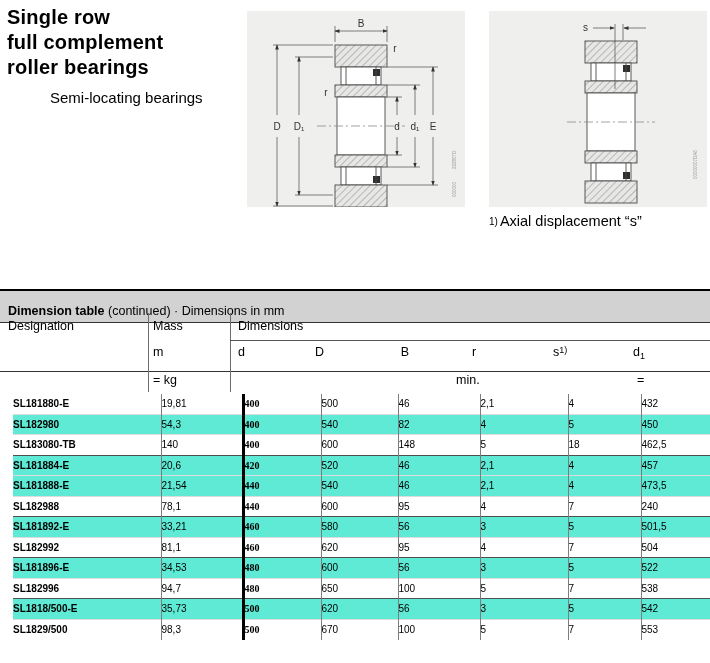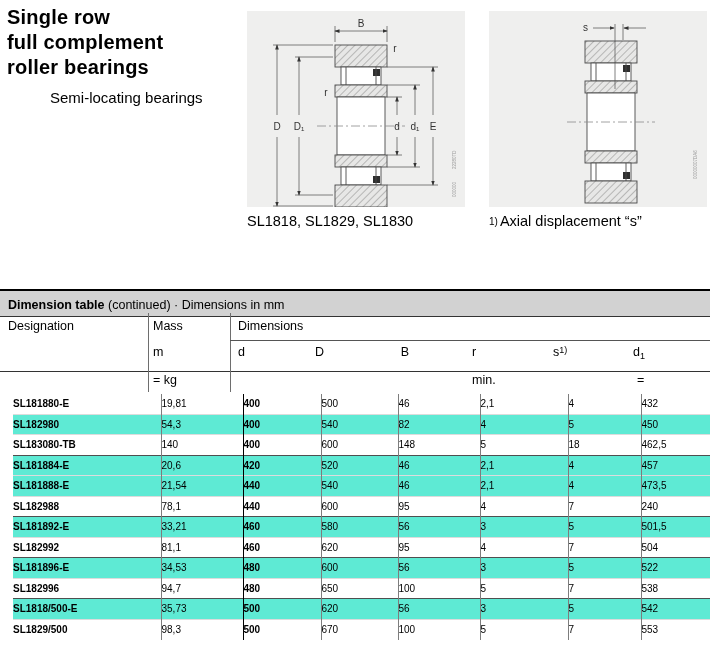--- a/index.html
+++ b/index.html
@@ -21,21 +21,21 @@
   .fig1 { left:247px; } .fig2 { left:489px; }
   .fig-panel { width:218px; height:196px; background:#efefee; }
   .fig svg { display:block; width:218px; height:196px; font-family:inherit; }
   .fig-caption { margin-top:5px; font-size:14.5px; line-height:18px; white-space:nowrap; }
   .fn-marker { font-size:10px; vertical-align:1px; padding-right:2px; }
 
   
   .dim-bar {
     position:absolute; left:0; top:289px; width:710px;
     background:#d2d2d2; border-top:2px solid #000; border-bottom:1px solid #333;
-    font-size:12.5px; line-height:18px; padding:5px 8px 2px 8px; white-space:nowrap;
+    font-size:12.5px; line-height:18px; padding:11px 8px 2px 8px; white-space:nowrap;
   }
   .dim-bar b { font-weight:bold; }
 
   
   .thead { position:absolute; left:0; top:313px; width:710px; height:59px;
            border-bottom:1.5px solid #333; font-size:12.5px; }
   .thead .h { position:absolute; white-space:nowrap; }
   .vdiv { position:absolute; top:0; height:79px; border-left:1px solid #6e6e6e; }
   .dims-underline { position:absolute; left:230px; top:27px; width:480px; border-top:1px solid #555; }
   .thead sub { font-size:9px; vertical-align:-3px; }
@@ -46,21 +46,21 @@
     position:absolute; left:13px; top:394px; width:710px;
     border-collapse:collapse; table-layout:fixed; font-size:10px;
   }
   table.dims td { height:19.55px; line-height:19.55px; padding:0; white-space:nowrap; overflow:hidden; }
   tr.shaded { background:#5eead4;padding-left:26px; }
   table.dims tr { border-top:1px solid #dcdcdc; }
   table.dims tr:first-child { border-top:none; }
   table.dims tr.group-end { border-bottom:1.5px solid #4f4f4f; }
   .c-designation { padding-left:8px; font-weight:bold; }
   .c-mass { padding-left:12px; border-left:1px solid #7d7d7d; }
-  .c-d    { padding-left:8px; font-weight:bold; border-left:1px solid #000000; }
+  .c-d    { padding-left:8px; font-weight:bold; border-left:3px solid #000000;font-family:Liberation Serif, serif; }
   .c-D    { padding-left:7px; border-left:1px solid #7d7d7d; }
   .c-B    { padding-right:47px; border-left:1px solid #7d7d7d; }
   .c-r    { padding-left:5px; border-left:1px solid #7d7d7d;margin-top:25px; }
   .c-s    { padding-left:22px; border-left:1px solid #7d7d7d; }
   .c-d1   { padding-left:5px; border-left:1px solid #7d7d7d; }
 </style>
 </head>
 <body>
 
 <div class="page">
@@ -135,21 +135,20 @@
           <text x="30" y="119">D</text>
           <text x="52" y="119">D₁</text>
           <text x="150" y="119">d</text>
           <text x="168" y="119">d₁</text>
           <text x="186" y="119">E</text>
         </g>
         <text transform="rotate(-90 209 158)" x="209" y="158" font-size="4.5" fill="#9a9a9a">22280TD</text>
         <text transform="rotate(-90 209 186)" x="209" y="186" font-size="4.5" fill="#9a9a9a">000000</text>
       </svg>
     </div>
-    <div class="fig-caption">SL1818, SL1829, SL1830</div>
   </div>
 
   <div class="fig fig2">
     <div class="fig-panel">
       <svg viewBox="0 0 218 196">
         <defs>
           <pattern id="h2" width="5" height="5" patternUnits="userSpaceOnUse" patternTransform="rotate(45)">
             <rect width="5" height="5" fill="#e7e7e6"></rect>
             <line x1="0" y1="0" x2="0" y2="5" stroke="#8d8d8d" stroke-width="1.1"></line>
           </pattern>
@@ -200,21 +199,21 @@
     <span class="h" style="left:153px;top:6px">Mass</span>
     <span class="h" style="left:238px;top:6px">Dimensions</span>
     <span class="h" style="left:153px;top:32px">m</span>
     <span class="h" style="left:238px;top:32px">d</span>
     <span class="h" style="left:315px;top:32px">D</span>
     <span class="h" style="left:385px;top:32px;width:82px;text-align:right;padding-right:58px">B</span>
     <span class="h" style="left:472px;top:32px">r</span>
     <span class="h" style="left:553px;top:32px"><span>s</span><sup>1)</sup></span>
     <span class="h" style="left:633px;top:32px"><span>d</span><sub>1</sub></span>
     <span class="h" style="left:153px;top:60px">= kg</span>
-    <span class="h" style="left:472px;top:60px">min.</span>
+    <span class="h" style="left:456px;top:60px">min.</span>
     <span class="h" style="left:637px;top:60px">=</span>
   </div>
 
   <table class="dims">
     <colgroup>
       <col style="width:148px">
         <col style="width:82px">
         <col style="width:78px">
         <col style="width:77px">
       <col style="width:82px">

